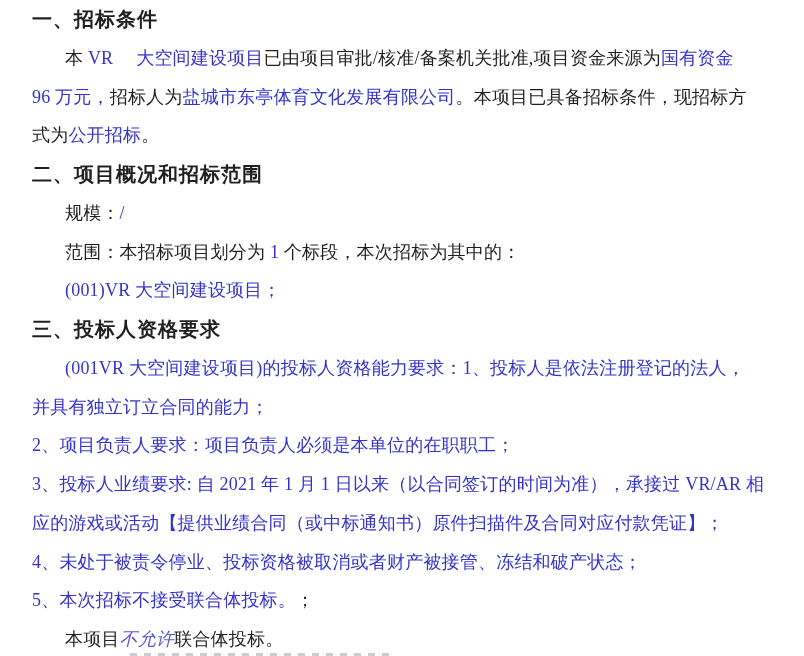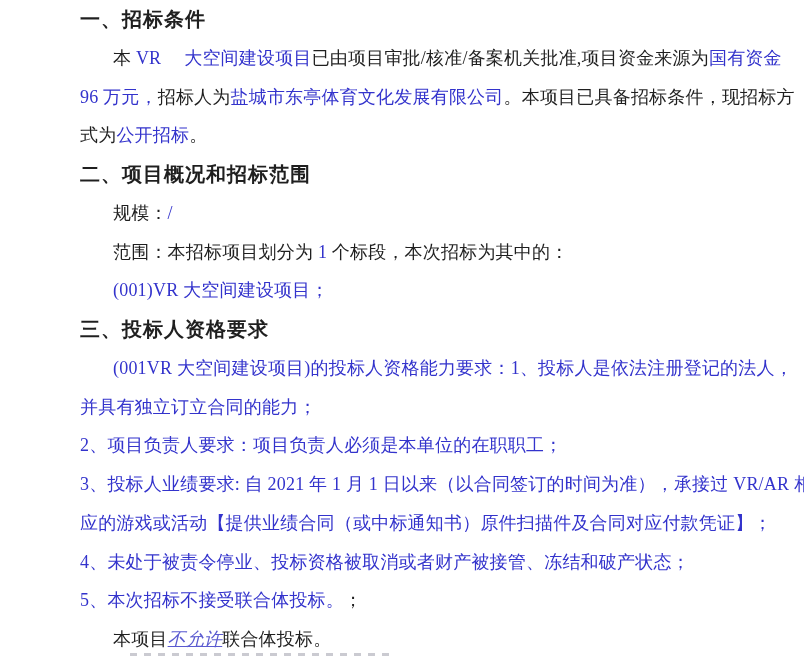--- a/index.html
+++ b/index.html
@@ -24,33 +24,32 @@
     box-sizing:border-box;
     overflow:hidden;
     white-space:pre;
   }
   .line{
     height:38.75px;
     line-height:38.75px;
     font-size:18px;
     color:var(--ink);
     letter-spacing:0.2px;
-    margin-left:48px;
   }
   .line.heading{
     font-size:20px;
     font-weight:700;
     letter-spacing:1px;
   }
   .line.indent{
     padding-left:33px;
   }
   .r-black{color:var(--ink);}
   .r-blue{color:var(--blue);}
-  .r-blue-italic{color:var(--iblue);font-style:italic;text-decoration:underline;}
+  .r-blue-italic{color:var(--iblue);font-style:italic;}
   .r-heading{color:var(--ink);}
   .clip-hint{
     position:absolute;
     left:130px;
     bottom:0;
     width:262px;
     height:3px;
     background:repeating-linear-gradient(90deg,#b9b9c2 0 7px,transparent 7px 14px);
     opacity:.75;
   }

